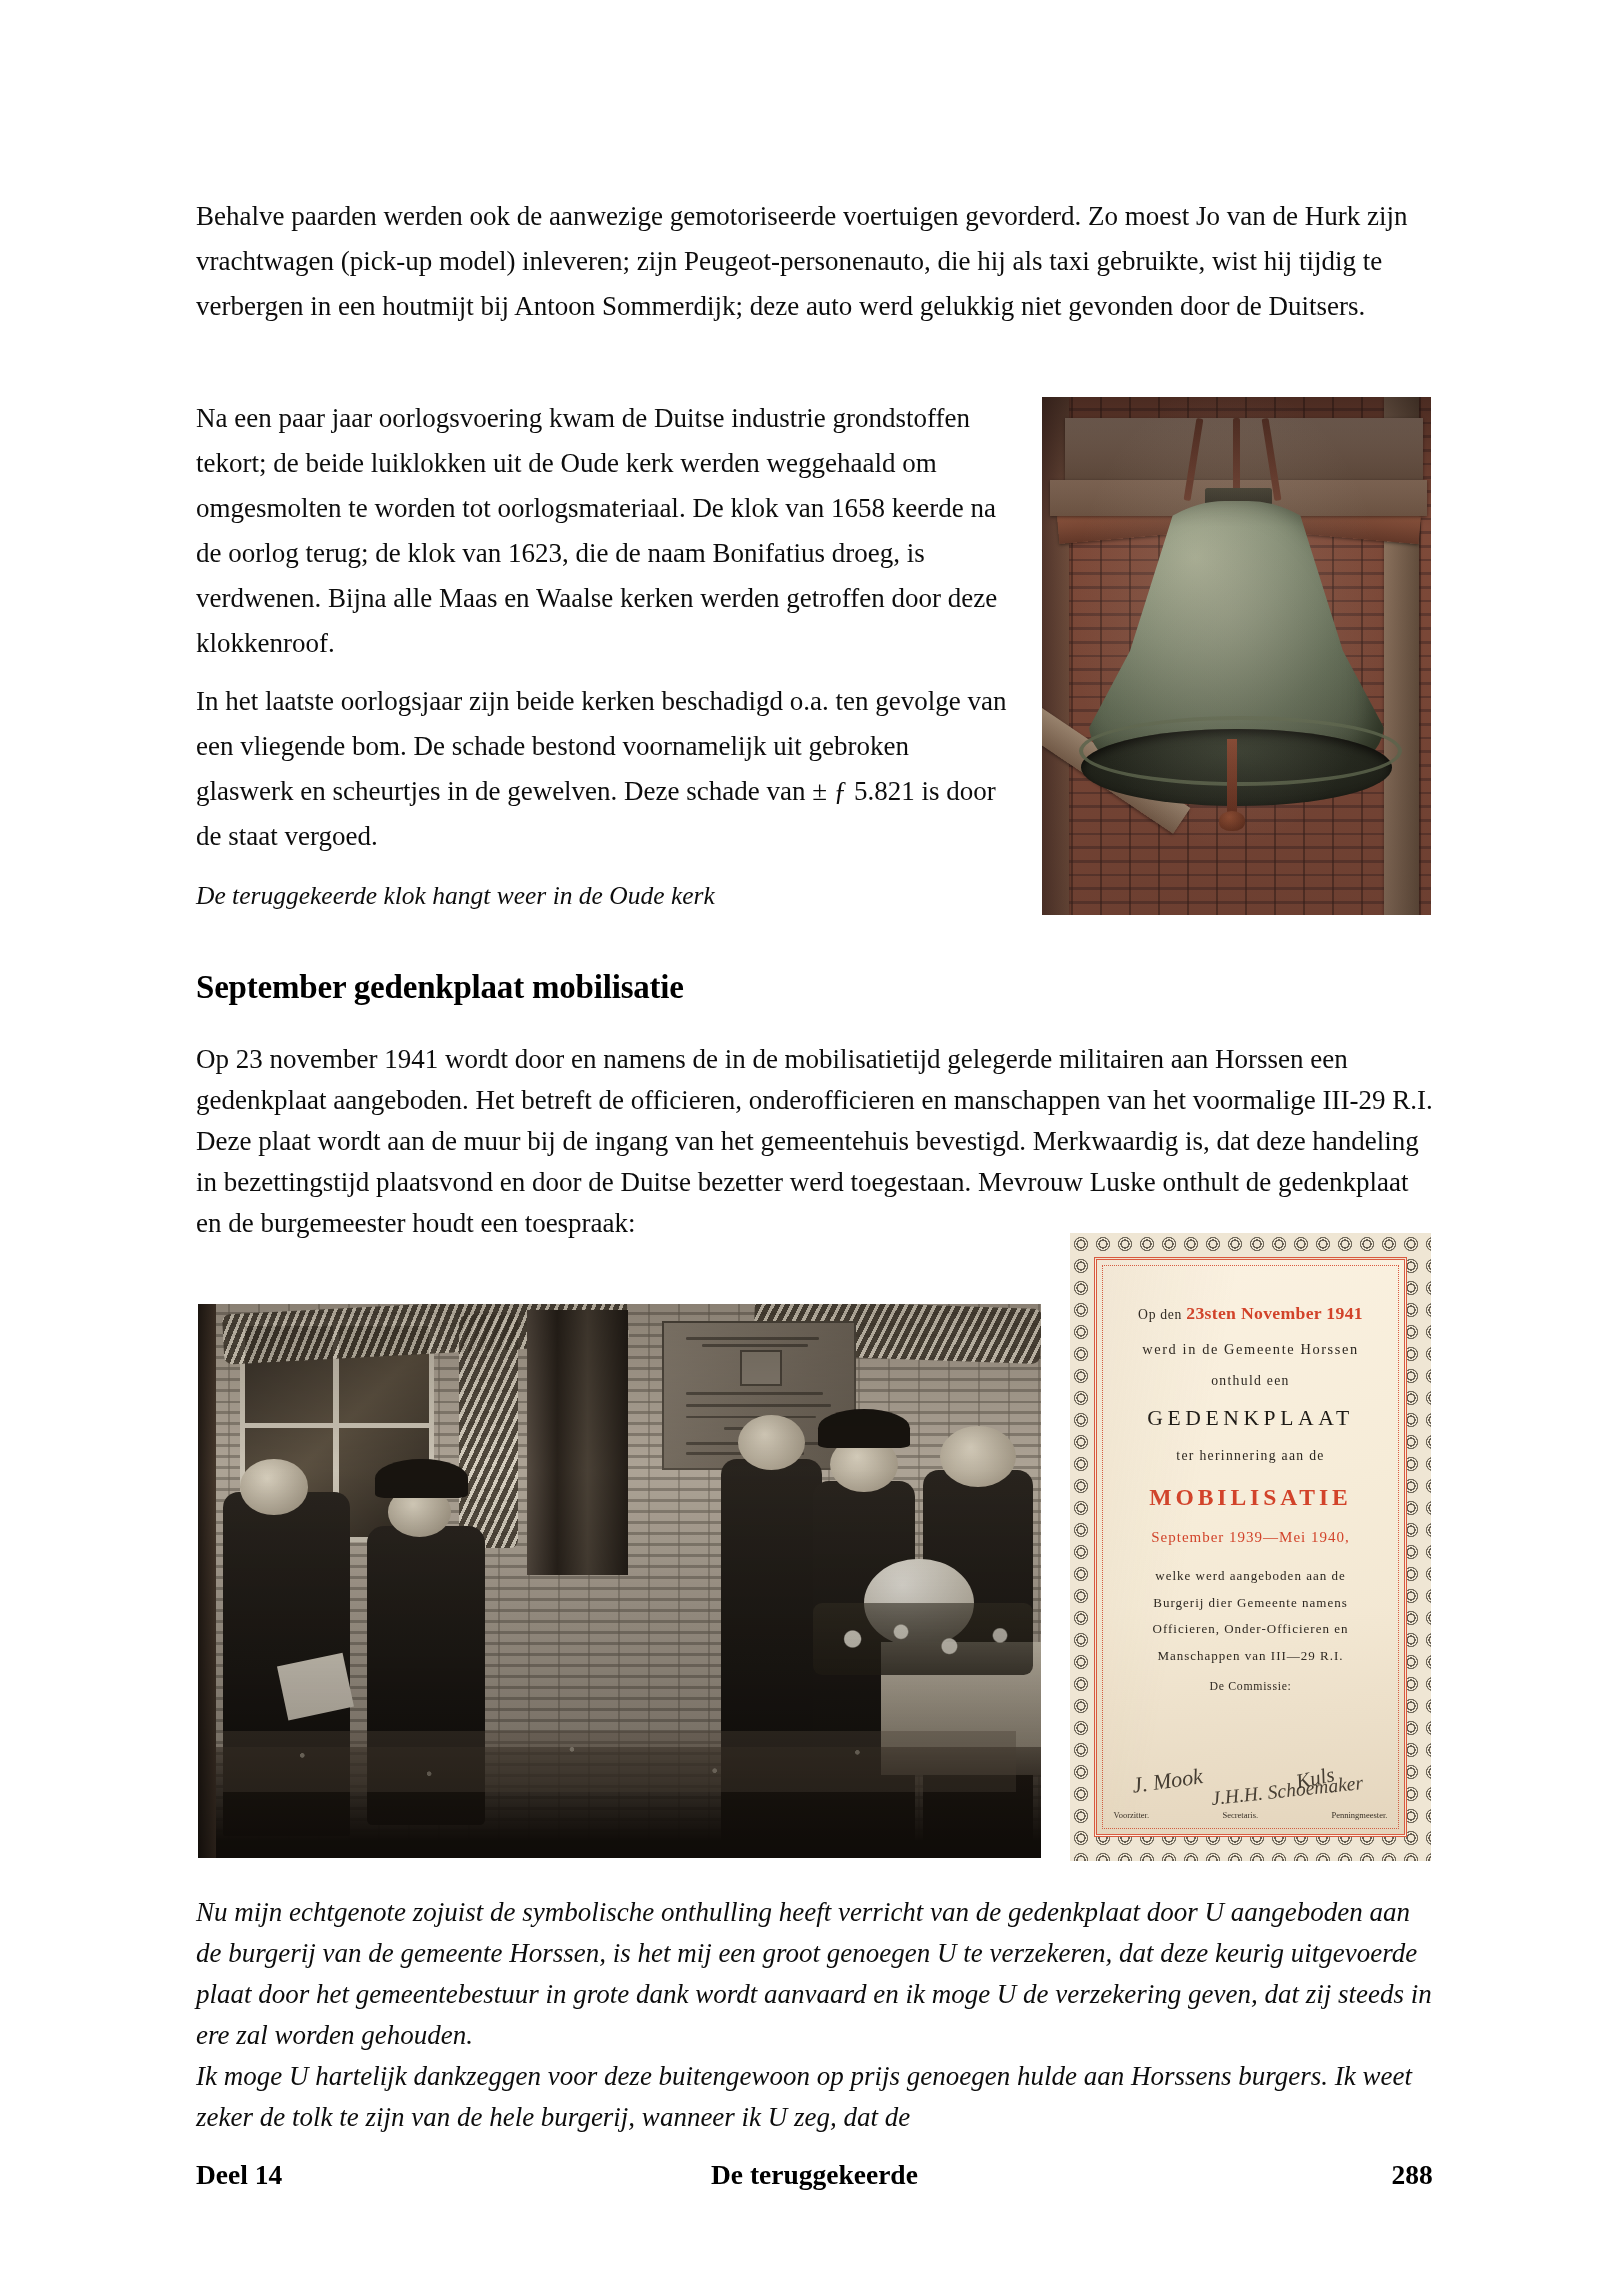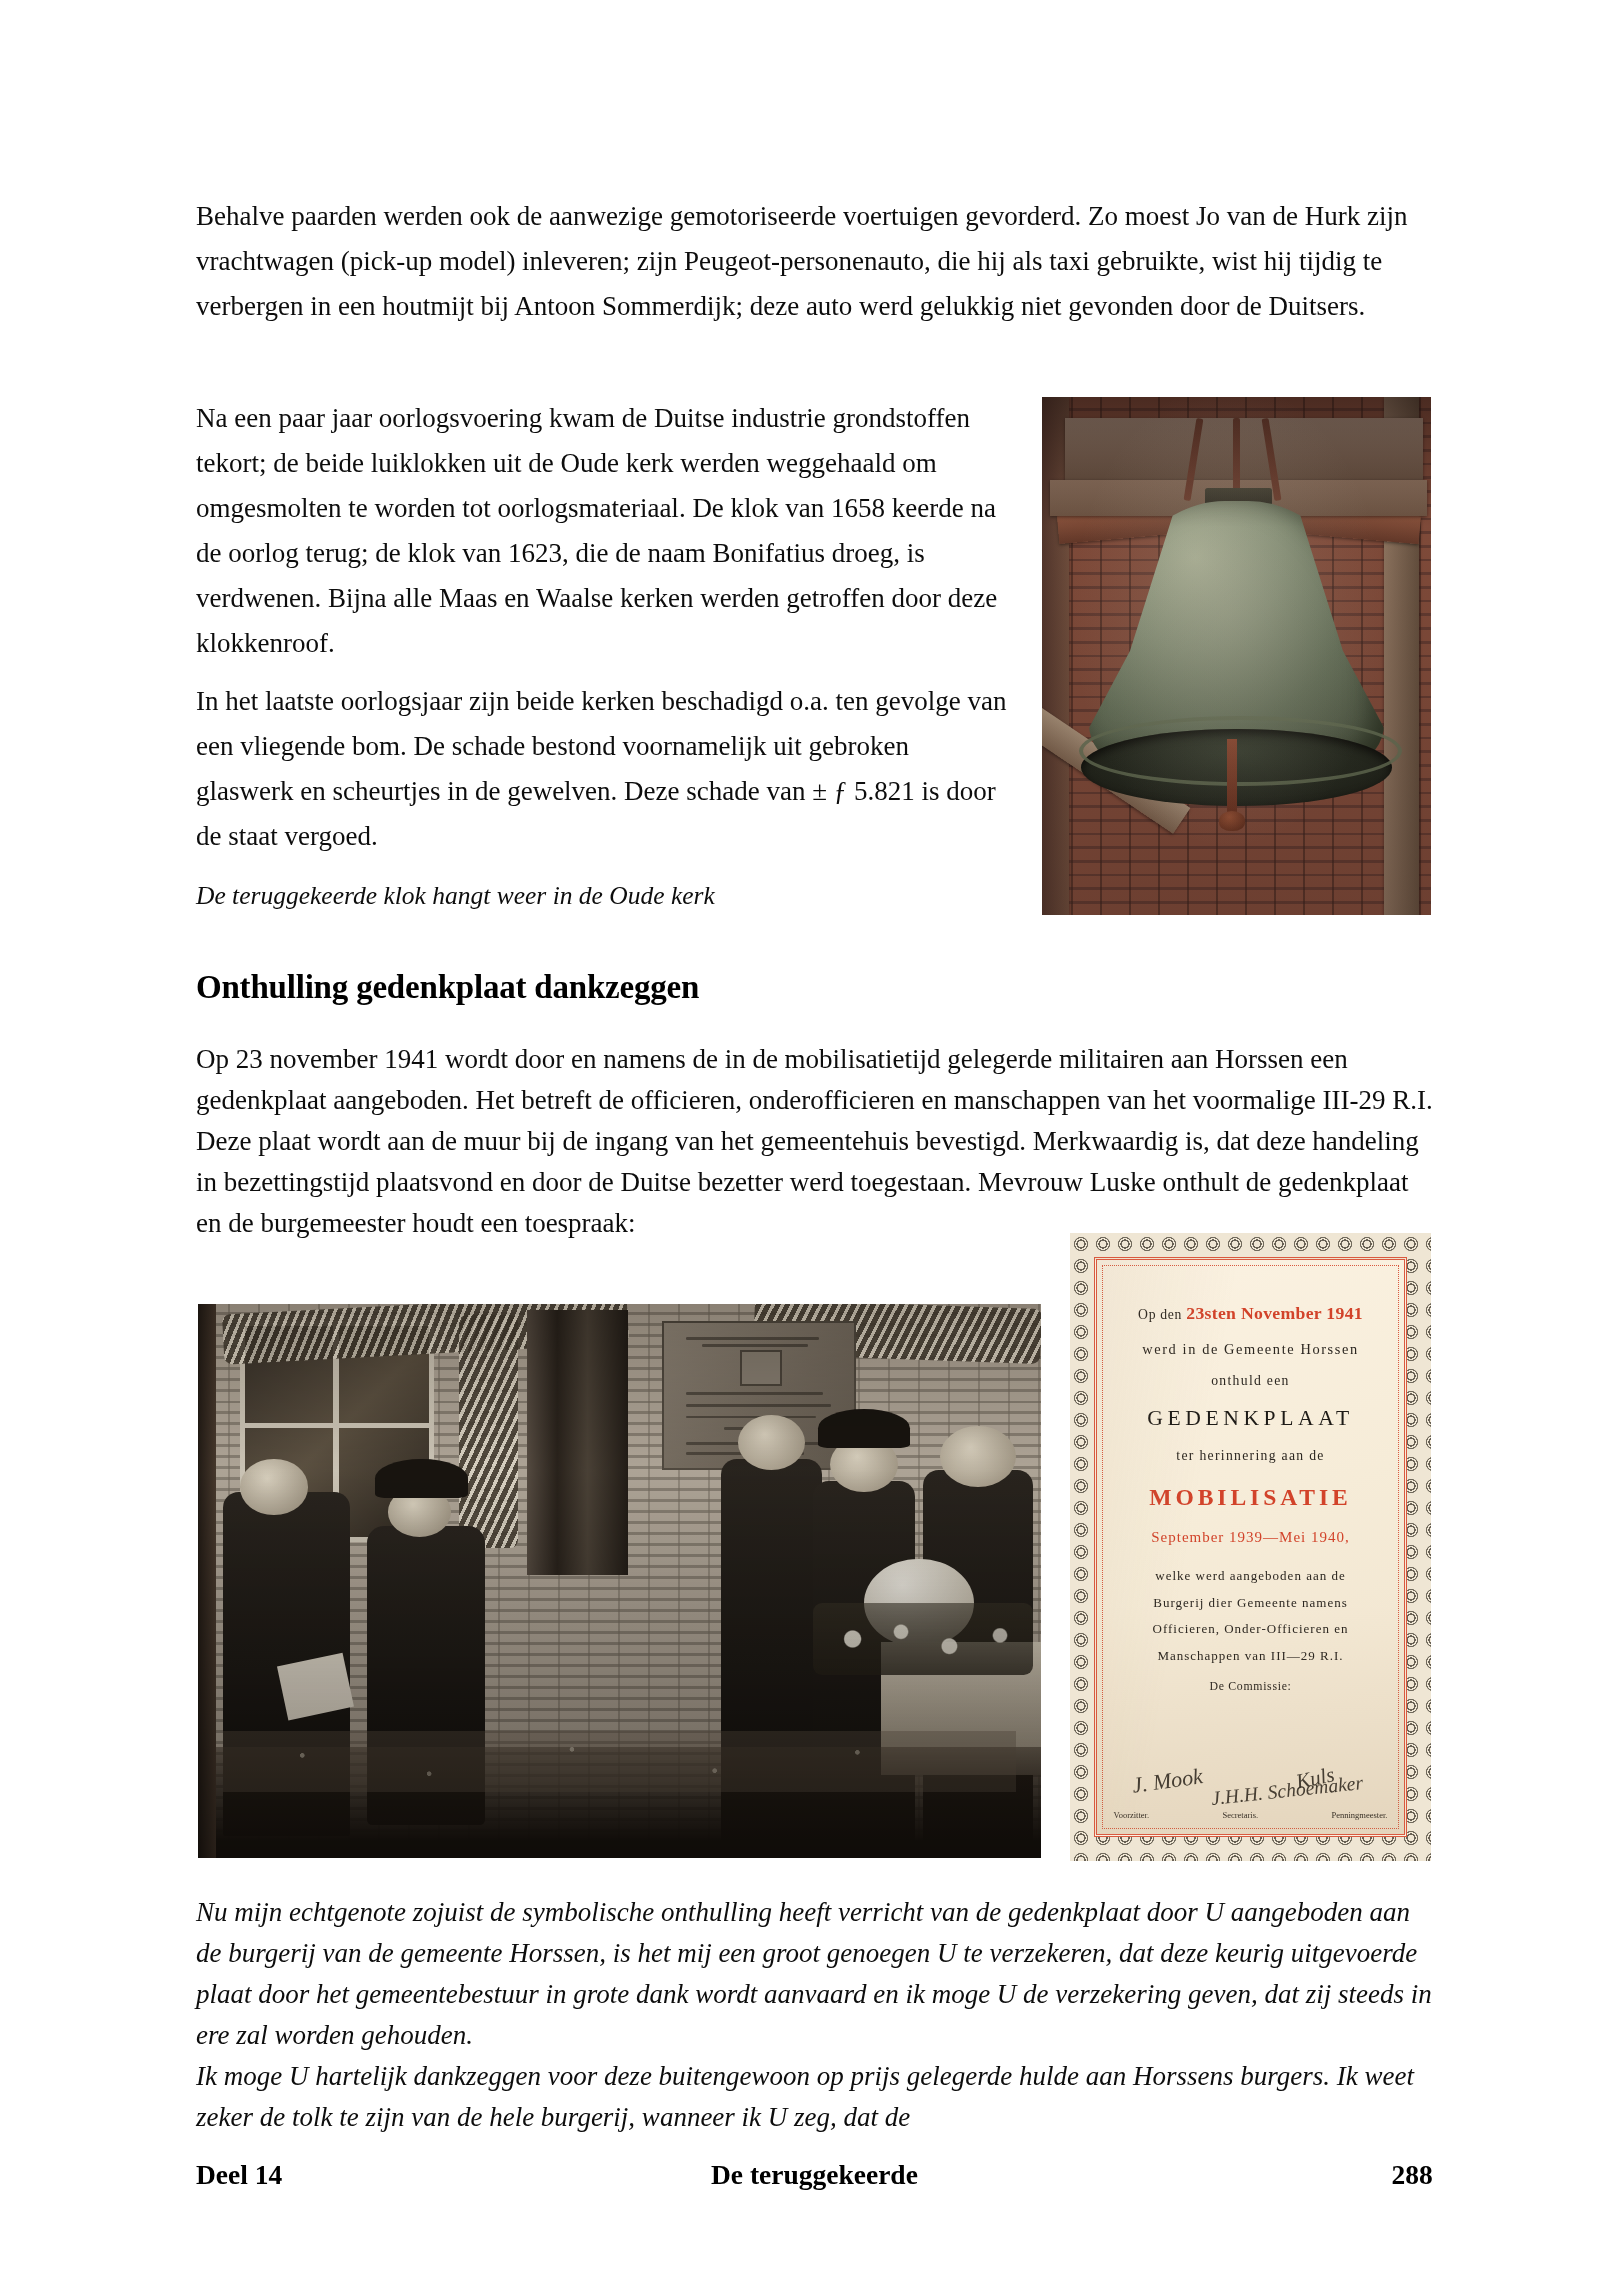--- a/index.html
+++ b/index.html
@@ -464,21 +464,21 @@
       <div class="bell-mouth"></div>
       <div class="bell-rim"></div>
       <div class="clapper-rod"></div>
       <div class="clapper-ball"></div>
       <div class="bell-dark-overlay"></div>
     </div>
   </div>
 
   <div class="caption-italic">De teruggekeerde klok hangt weer in de Oude kerk</div>
 
-  <h2 class="heading">Onthulling gedenkplaat dankzeggen</h2>
+  <h2 class="heading">September gedenkplaat mobilisatie</h2>
 
   <div id="para-4">Op 23 november 1941 wordt door en namens de in de  mobilisatietijd gelegerde militairen aan Horssen een gedenkplaat aangeboden. Het betreft de officieren, onderofficieren en manschappen van het voormalige III-29 R.I.  Deze plaat wordt aan de muur bij de ingang van het gemeentehuis bevestigd. Merkwaardig is, dat deze handeling in bezettingstijd plaatsvond en door de Duitse bezetter werd toegestaan. Mevrouw Luske onthult de gedenkplaat en de burgemeester houdt een toespraak:</div>
 
   <div id="ceremony-photo">
     <div class="cp-wall"></div>
     <div class="cp-window"></div>
     <div class="cp-garland cp-garland-top"></div>
     <div class="cp-garland cp-garland-v"></div>
     <div class="cp-garland cp-garland-r"></div>
     <div class="cp-curtain"></div>
@@ -555,21 +555,21 @@
         <span>Secretaris.</span>
         <span>Penningmeester.</span>
       </div>
 
       <div class="cert-aging"></div>
     </div>
   </div>
 
   <div class="quote-block">
     <div>Nu mijn echtgenote zojuist de symbolische onthulling heeft verricht van de gedenkplaat door U aangeboden aan de burgerij van de gemeente Horssen, is het mij een groot genoegen U te verzekeren, dat deze keurig uitgevoerde plaat door het gemeentebestuur in grote dank wordt aanvaard en ik moge U de verzekering geven, dat zij steeds in ere zal worden gehouden.</div>
-    <div>Ik moge U hartelijk dankzeggen voor deze buitengewoon op prijs gelegerde hulde aan Horssens burgers. Ik weet zeker de tolk te zijn van de hele burgerij, wanneer ik U zeg, dat de</div>
+    <div>Ik moge U hartelijk dankzeggen voor deze buitengewoon op prijs genoegen hulde aan Horssens burgers. Ik weet zeker de tolk te zijn van de hele burgerij, wanneer ik U zeg, dat de</div>
   </div>
 
   <div class="footer">
     <span class="f-left">Deel 14</span>
     <span class="f-center">De teruggekeerde</span>
     <span class="f-right">288</span>
   </div>
 
 </div>
 

